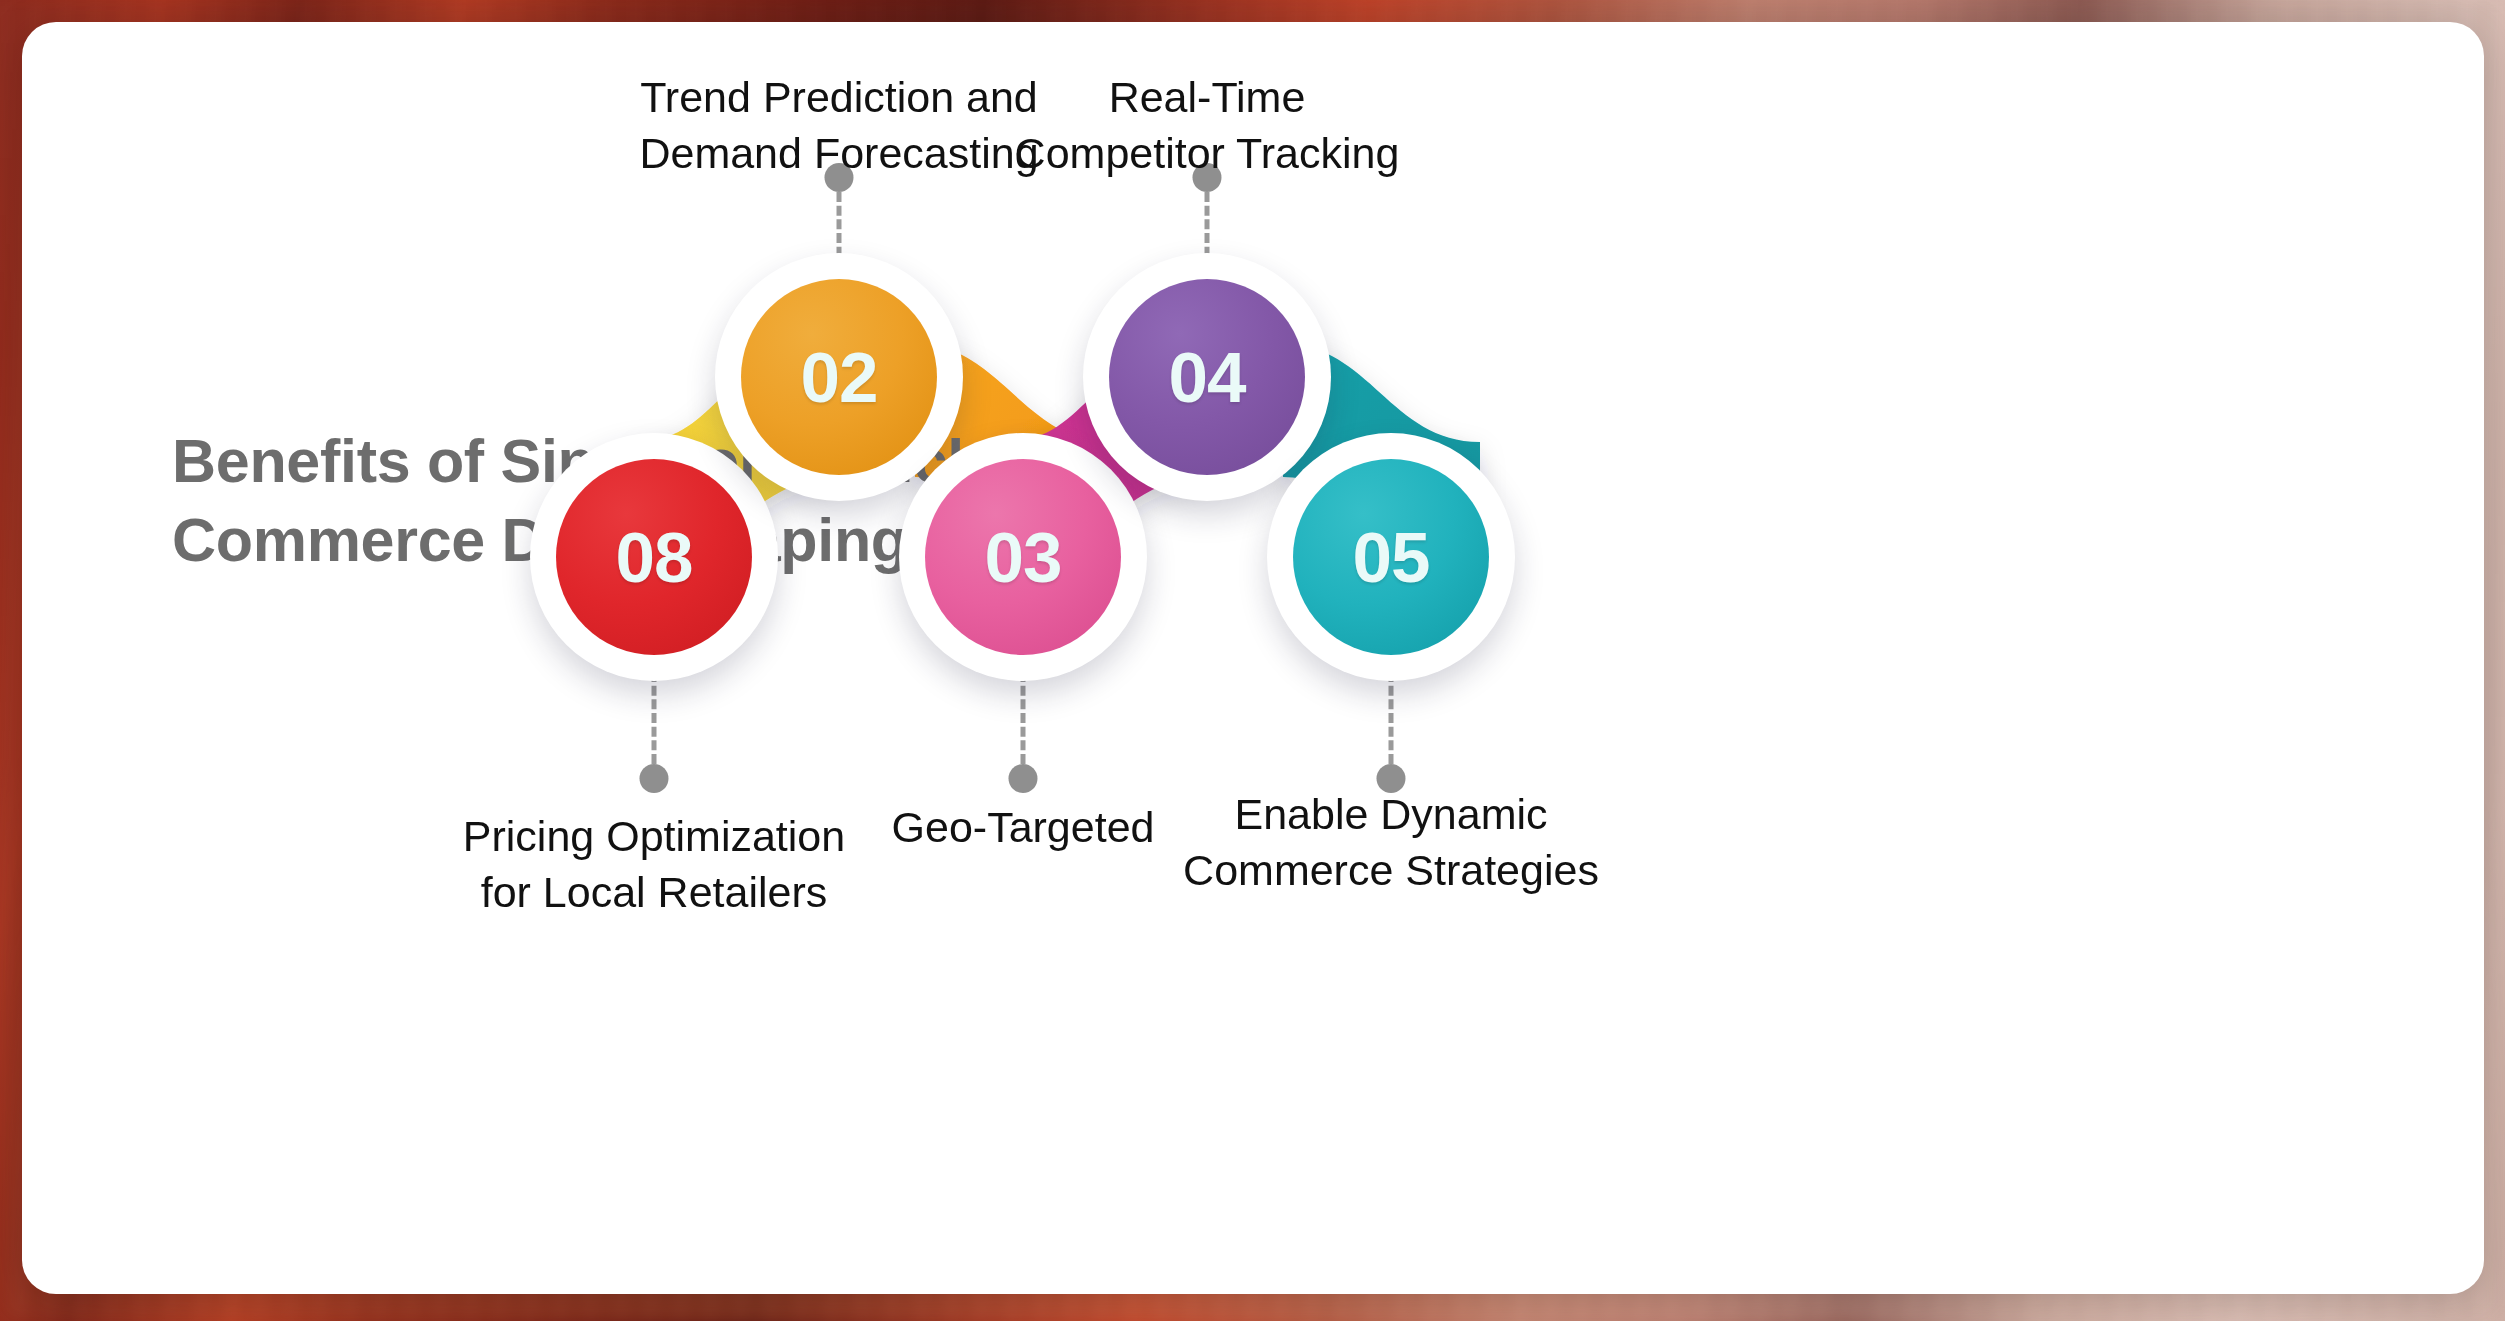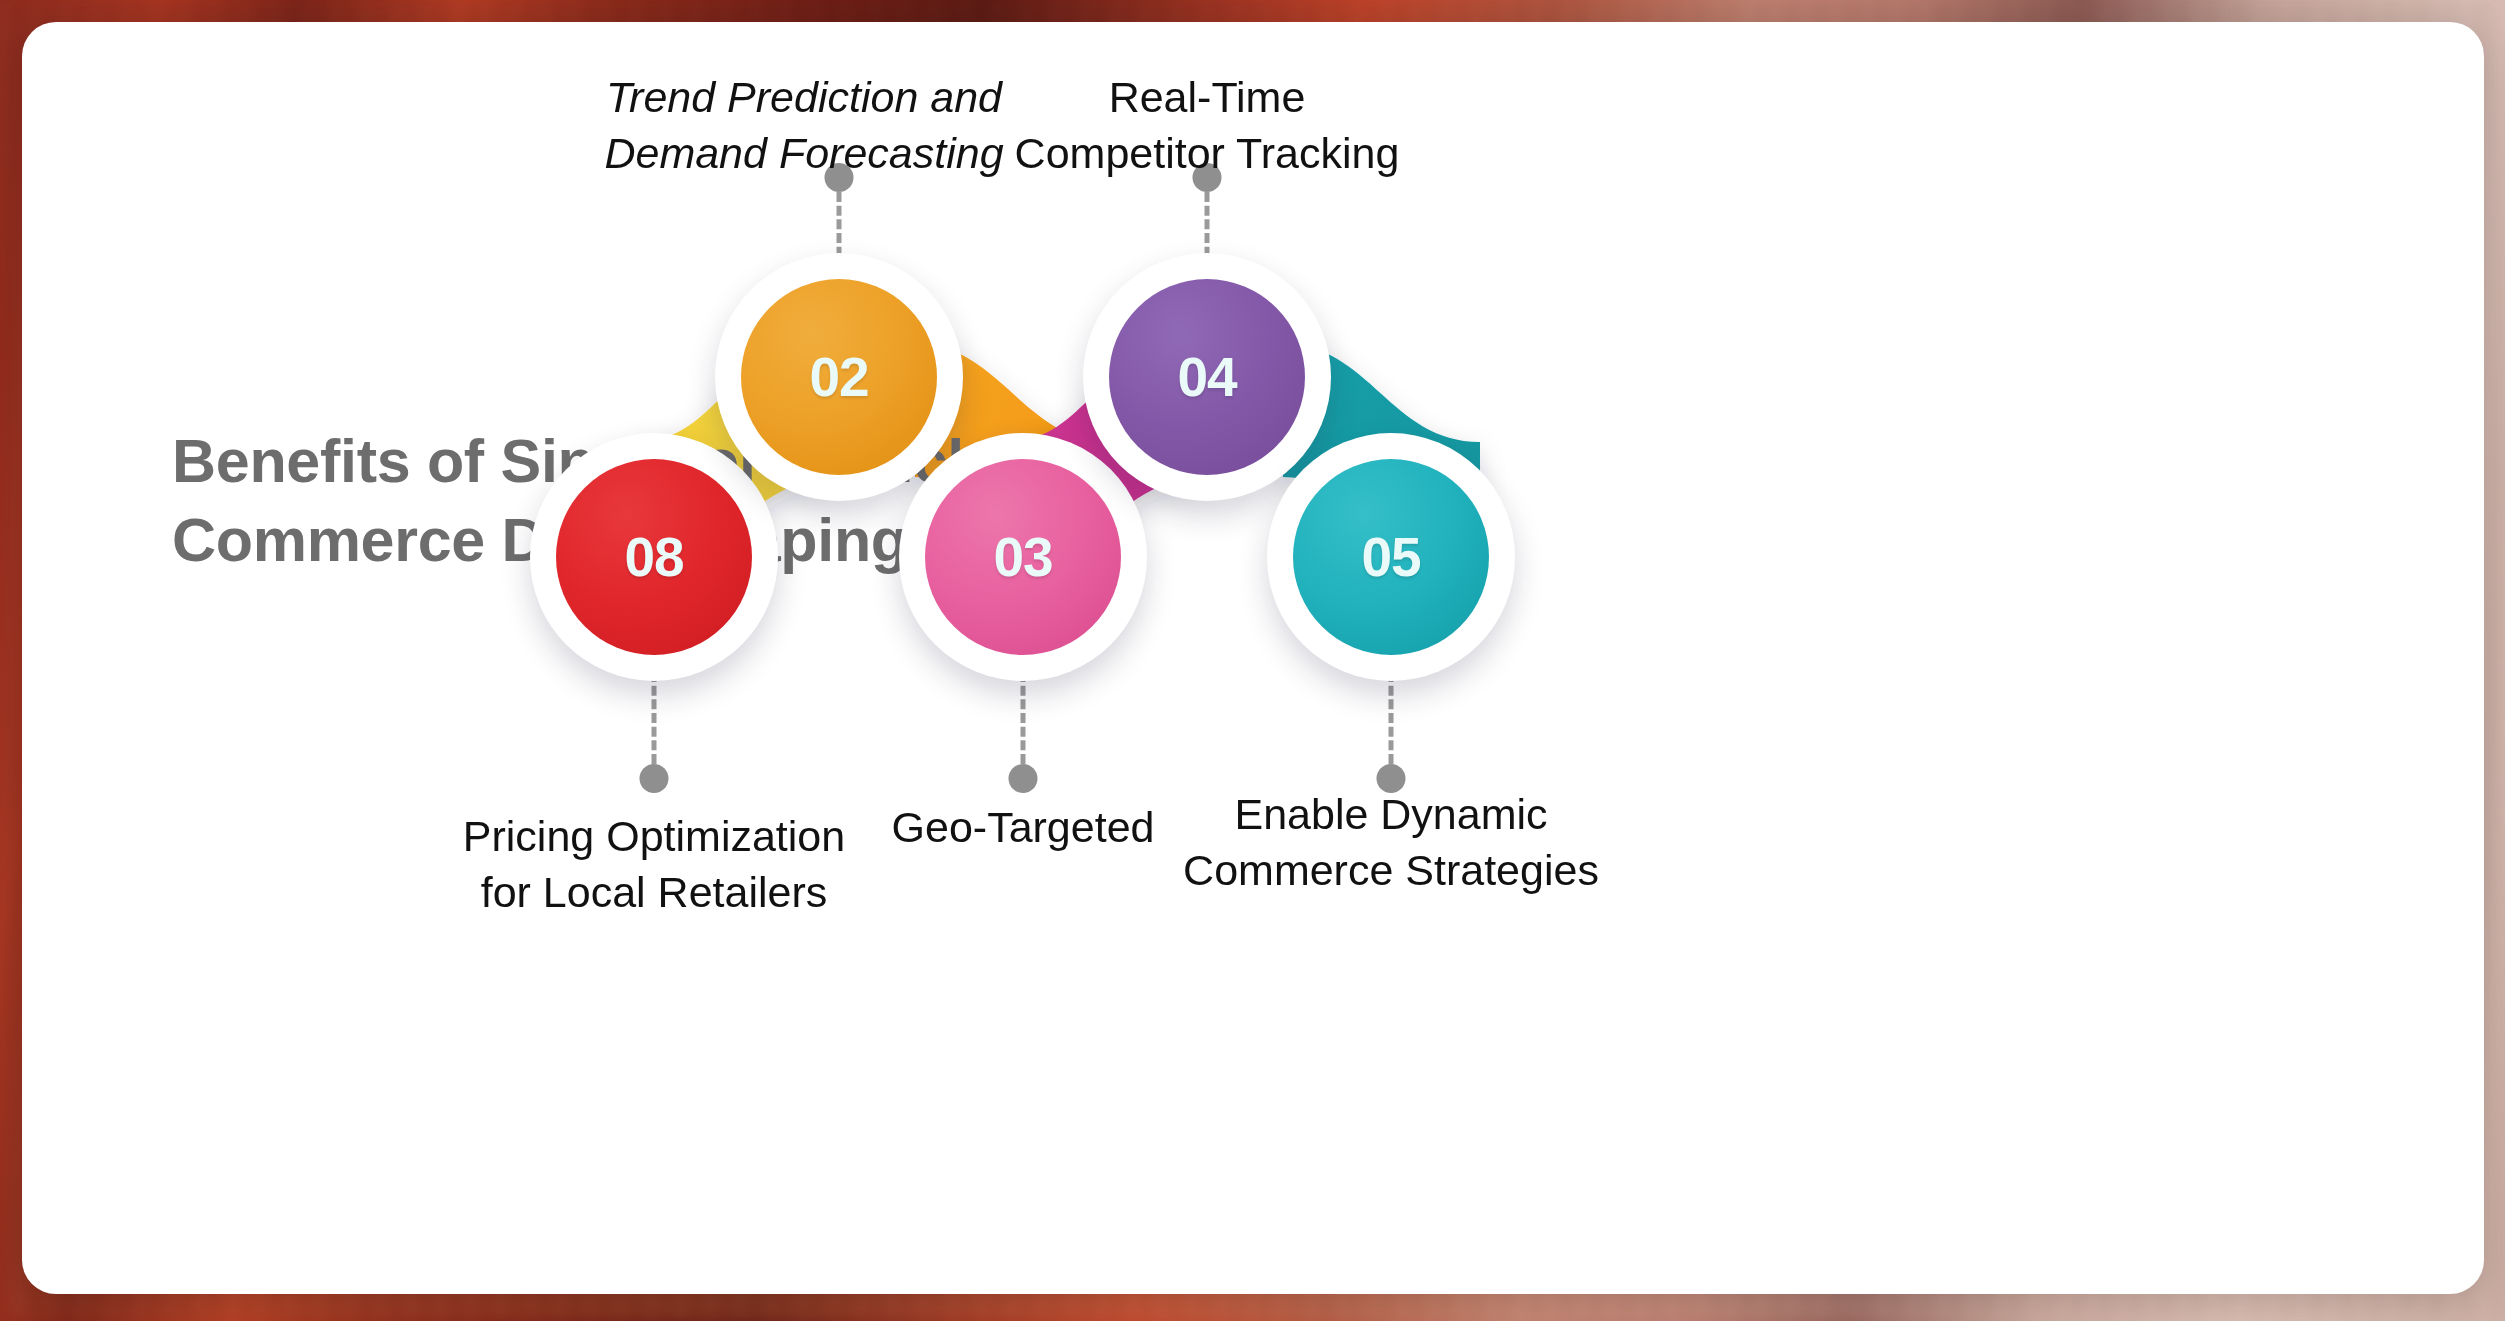--- a/index.html
+++ b/index.html
@@ -101,21 +101,21 @@
     justify-content: center;
     z-index: 5;
   }
   .node .disc {
     width: 196px;
     height: 196px;
     border-radius: 50%;
     display: flex;
     align-items: center;
     justify-content: center;
-    font-size: 55px;
+    font-size: 71px;
     font-weight: bold;
     color: #eafaf8;
     letter-spacing: -1px;
     text-shadow: 0 2px 3px rgba(0,0,0,0.13);
   }
 
   .n01 { left: 508px; top: 411px; }
   .n02 { left: 693px; top: 231px; }
   .n03 { left: 877px; top: 411px; }
   .n04 { left: 1061px; top: 231px; }
@@ -255,21 +255,21 @@
   <div class="node n03">
     <div class="disc" style="background:radial-gradient(circle at 36% 28%, #ec76ac 0%, #e8609f 48%, #d8498c 100%);">03</div>
   </div>
   <div class="node n04">
     <div class="disc" style="background:radial-gradient(circle at 36% 28%, #9069b6 0%, #8358a8 48%, #734a97 100%);">04</div>
   </div>
   <div class="node n05">
     <div class="disc" style="background:radial-gradient(circle at 36% 28%, #35bfc8 0%, #21b2bd 48%, #119ba6 100%);text-align:center;">05</div>
   </div>
 
-  <div class="label top" style="left:558px; top:160px; width:448px;font-style:italic;">
+  <div class="label top" style="left:593px; top:160px; width:448px;">
     <div>Trend Prediction and</div>
     <div>Demand Forecasting</div>
   </div>
 
   <div class="label top" style="left:961px; top:160px; width:448px;">
     <div>Real-Time</div>
     <div>Competitor Tracking</div>
   </div>
 
   <div class="label" style="left:408px; top:787px; width:448px;">

